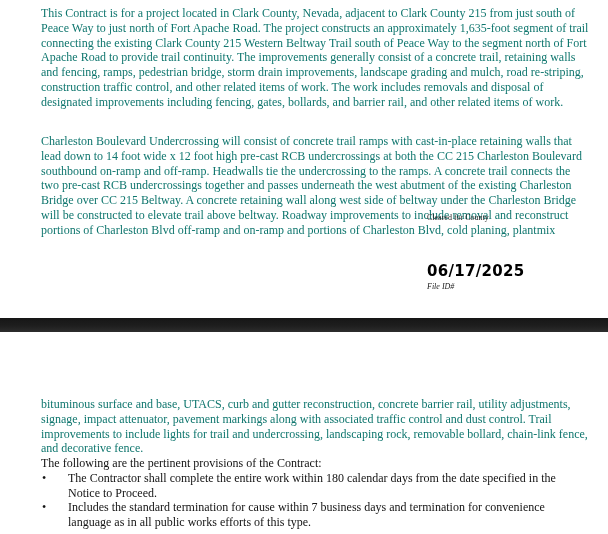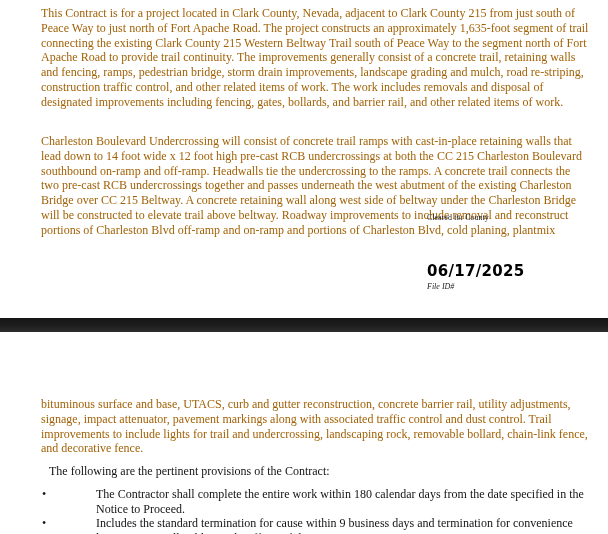--- a/index.html
+++ b/index.html
@@ -16,21 +16,21 @@
   }
   .canvas {
     position: absolute;
     inset: 0;
   }
   .body-text {
     position: absolute;
     margin: 0;
     left: 41px;
     width: 562px;
-    color: #a16207;
+    color: #0f766e;
     font-size: 12px;
     line-height: 14.75px;
     white-space: pre-line;
   }
   #para1 { top: 6px; }
   #para2 { top: 134px; }
   #para3 { top: 397px; }
 
   .stamp {
     position: absolute;
@@ -67,35 +67,34 @@
   .provisions {
     position: absolute;
     left: 41px;
     top: 456px;
     width: 562px;
     color: #131313;
     font-size: 12px;
     line-height: 14.75px;
   }
   .provisions-intro {
-    margin: 8px;
+    margin: 0;
     white-space: pre-line;
   }
   .bullet-row {
     display: flex;
     align-items: flex-start;
   }
   .bullet-marker {
     flex: 0 0 26px;
     padding-left: 1px;
   }
   .bullet-text {
     flex: 1;
     white-space: pre-line;
-    margin-left: 28px;
   }
 </style>
 </head>
 <body>
 
 <div class="canvas">
 
   <div>
     <p class="body-text" id="para1">This Contract is for a project located in Clark County, Nevada, adjacent to Clark County 215 from just south of
 Peace Way to just north of Fort Apache Road. The project constructs an approximately 1,635-foot segment of trail
@@ -132,19 +131,19 @@
       <p class="provisions-intro">The following are the pertinent provisions of the Contract:</p>
 
       <div class="bullet-row">
         <span class="bullet-marker">•</span>
         <span class="bullet-text">The Contractor shall complete the entire work within 180 calendar days from the date specified in the
 Notice to Proceed.</span>
       </div>
 
       <div class="bullet-row">
         <span class="bullet-marker">•</span>
-        <span class="bullet-text">Includes the standard termination for cause within 9 business days and termination for convenience
+        <span class="bullet-text">Includes the standard termination for cause within 7 business days and termination for convenience
 language as in all public works efforts of this type.</span>
       </div>
     </div>
   </div>
 
 </div>
 
 </body></html>

